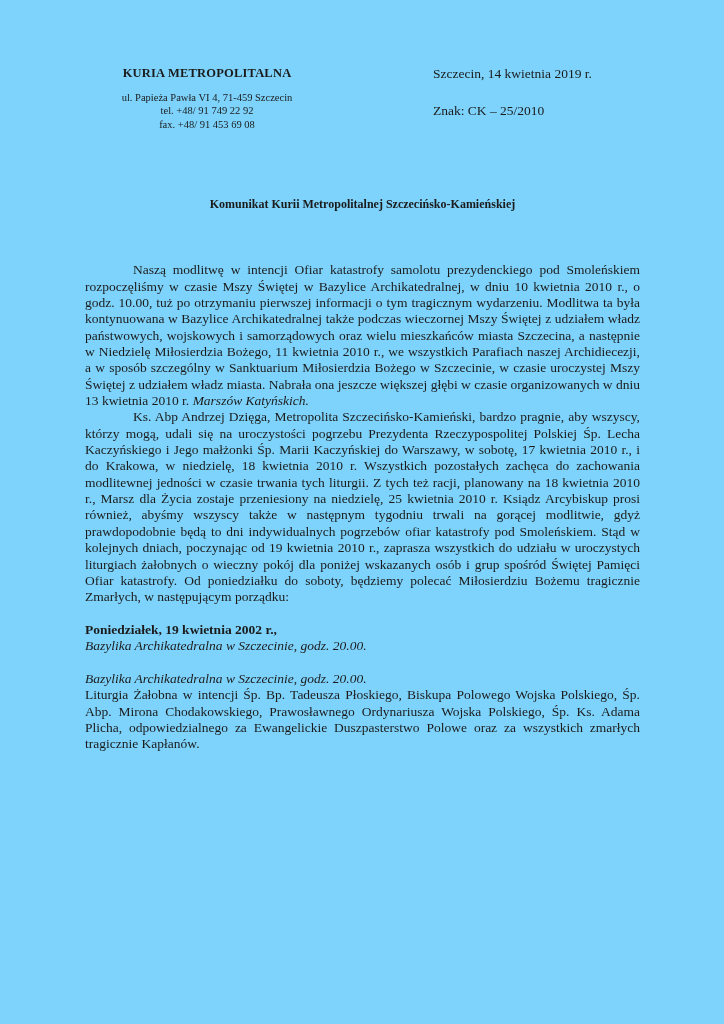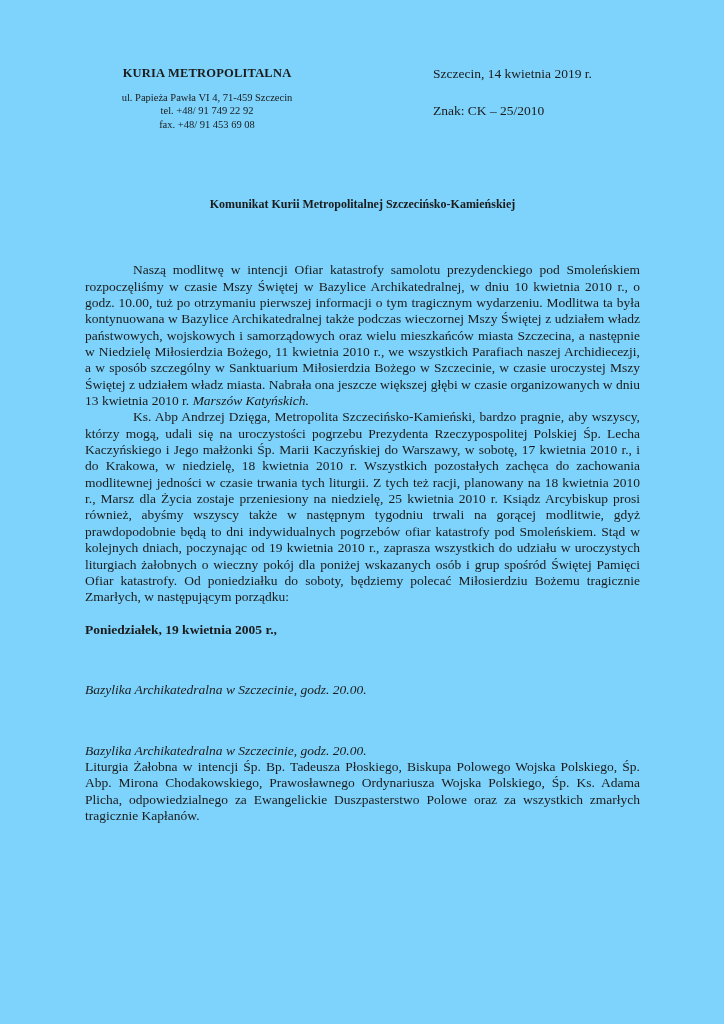--- a/index.html
+++ b/index.html
@@ -54,21 +54,21 @@
     margin-top: 50px;
     font-size: 13.5px;
     line-height: 16.35px;
   }
   .body-par {
     text-align: justify;
     text-indent: 48px;
   }
   .schedule-entry { margin-top: 16.35px; }
   .sched-day { font-weight: bold; }
-  .sched-venue { font-style: italic; margin-top: 44px; }
+  .sched-venue { font-style: italic; }
   .sched-desc { text-align: justify; }
   .italic-run { font-style: italic; font-family: Liberation Serif, serif; }
 </style>
 </head>
 <body>
 
 <div class="page">
 
   <div class="header">
     <div class="letterhead">
@@ -85,21 +85,21 @@
 
   <h1 class="title">Komunikat Kurii Metropolitalnej Szczecińsko-Kamieńskiej</h1>
 
   <div class="body-block">
 
     <p class="body-par"><span>Naszą modlitwę w intencji Ofiar katastrofy samolotu prezydenckiego pod Smoleńskiem rozpoczęliśmy w czasie Mszy Świętej w Bazylice Archikatedralnej, w dniu 10 kwietnia 2010 r., o godz. 10.00, tuż po otrzymaniu pierwszej informacji o tym tragicznym wydarzeniu. Modlitwa ta była kontynuowana w Bazylice Archikatedralnej także podczas wieczornej Mszy Świętej z udziałem władz państwowych, wojskowych i samorządowych oraz wielu mieszkańców miasta Szczecina, a następnie w Niedzielę Miłosierdzia Bożego, 11 kwietnia 2010 r., we wszystkich Parafiach naszej Archidiecezji, a w sposób szczególny w Sanktuarium Miłosierdzia Bożego w Szczecinie, w czasie uroczystej Mszy Świętej z udziałem władz miasta. Nabrała ona jeszcze większej głębi w czasie organizowanych w dniu 13 kwietnia 2010 r. </span><span class="italic-run">Marszów Katyńskich.</span></p>
 
     <p class="body-par">Ks. Abp Andrzej Dzięga, Metropolita Szczecińsko-Kamieński, bardzo pragnie, aby wszyscy, którzy mogą, udali się na uroczystości pogrzebu Prezydenta Rzeczypospolitej Polskiej Śp. Lecha Kaczyńskiego i Jego małżonki Śp. Marii Kaczyńskiej do Warszawy, w sobotę, 17 kwietnia 2010 r., i do Krakowa, w niedzielę, 18 kwietnia 2010 r. Wszystkich pozostałych zachęca do zachowania modlitewnej jedności w czasie trwania tych liturgii. Z tych też racji, planowany na 18 kwietnia 2010 r., Marsz dla Życia zostaje przeniesiony na niedzielę, 25 kwietnia 2010 r. Ksiądz Arcybiskup prosi również, abyśmy wszyscy także w następnym tygodniu trwali na gorącej modlitwie, gdyż prawdopodobnie będą to dni indywidualnych pogrzebów ofiar katastrofy pod Smoleńskiem. Stąd w kolejnych dniach, poczynając od 19 kwietnia 2010 r., zaprasza wszystkich do udziału w uroczystych liturgiach żałobnych o wieczny pokój dla poniżej wskazanych osób i grup spośród Świętej Pamięci Ofiar katastrofy. Od poniedziałku do soboty, będziemy polecać Miłosierdziu Bożemu tragicznie Zmarłych, w następującym porządku:</p>
 
     <section class="schedule-entry">
-      <div class="sched-day">Poniedziałek, 19 kwietnia 2005 r.,</div>
+      <div class="sched-day">Poniedziałek, 19 kwietnia 2002 r.,</div>
       <div class="sched-venue">Bazylika Archikatedralna w Szczecinie, godz. 20.00.</div>
     </section>
 
     <section class="schedule-entry">
       <div class="sched-venue">Bazylika Archikatedralna w Szczecinie, godz. 20.00.</div>
       <p class="sched-desc">Liturgia Żałobna w intencji Śp. Bp. Tadeusza Płoskiego, Biskupa Polowego Wojska Polskiego, Śp. Abp. Mirona Chodakowskiego, Prawosławnego Ordynariusza Wojska Polskiego, Śp. Ks. Adama Plicha, odpowiedzialnego za Ewangelickie Duszpasterstwo Polowe oraz za wszystkich zmarłych tragicznie Kapłanów.</p>
     </section>
 
   </div>
 

